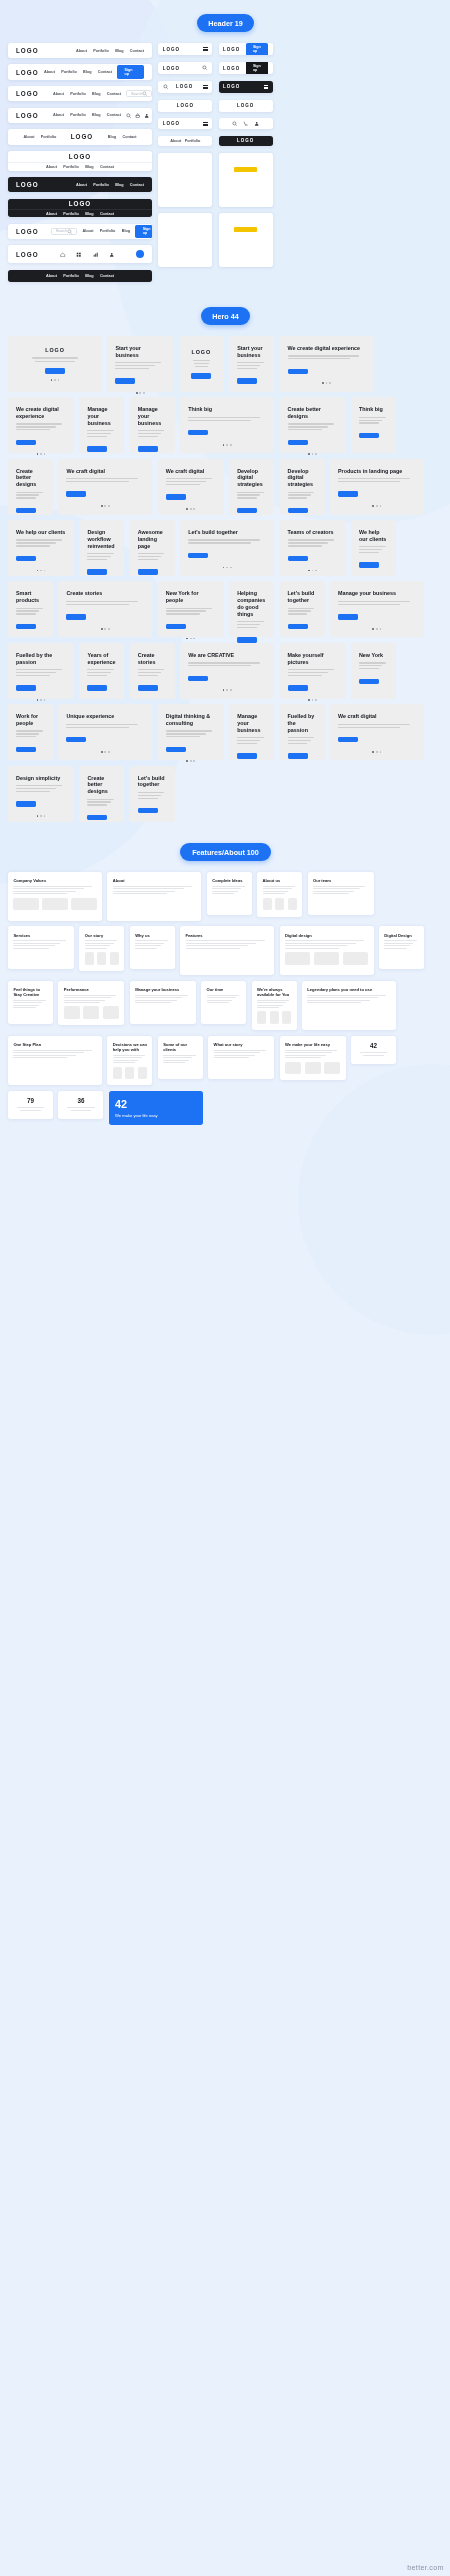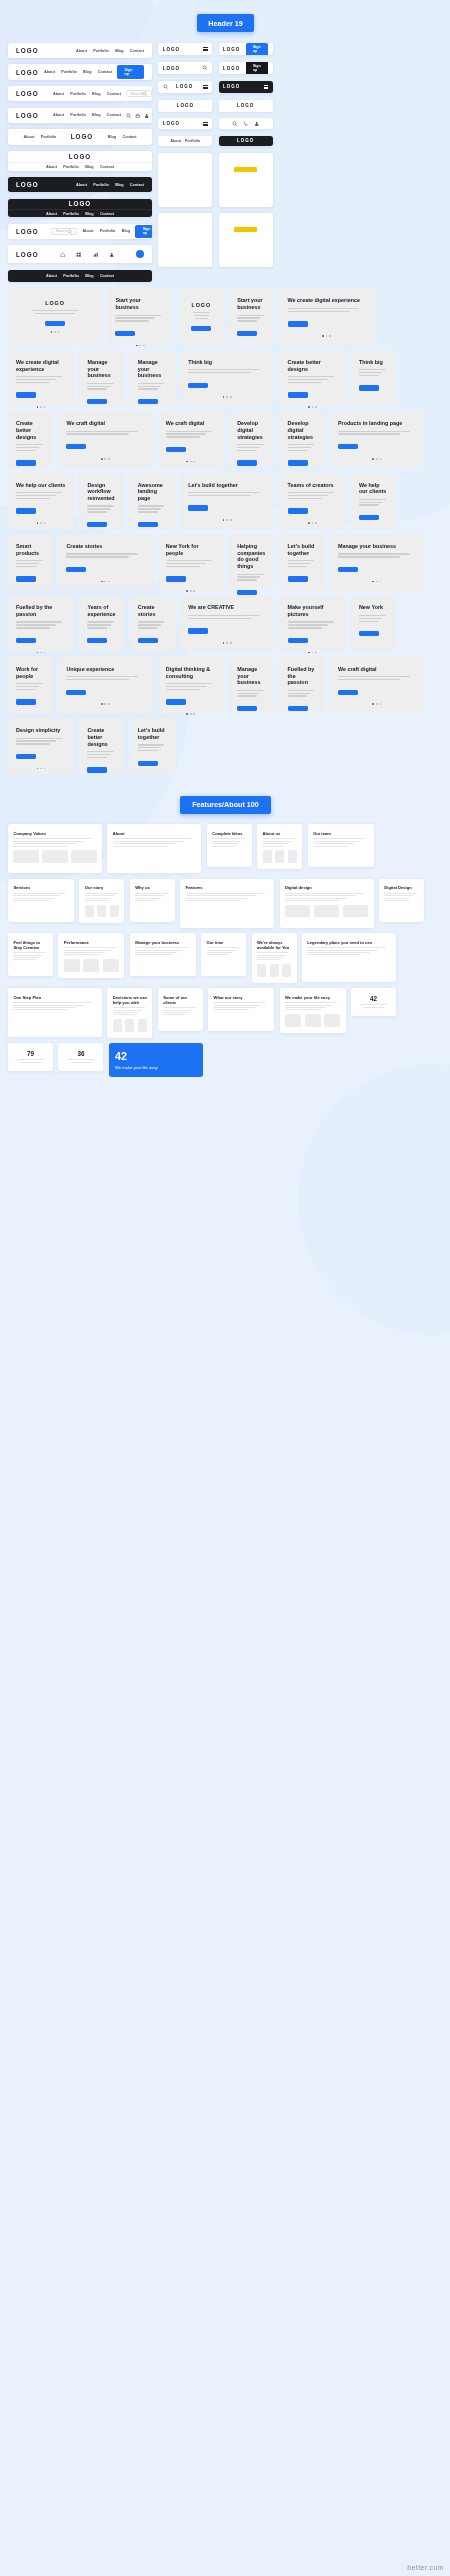--- a/index.html
+++ b/index.html
@@ -17,21 +17,21 @@
 
   .page { position:relative; z-index:2; }
 
   .top { text-align:center; padding-top:12.6px; }
   .kicker { color:#3d7ff0; font-size:7.2px; letter-spacing:2.2px; font-weight:700; }
   .title { color:#12161f; font-size:17px; font-weight:700; letter-spacing:-0.3px; margin-top:6.3px; }
 
   .badge-wrap { text-align:center; margin:12.6px 0 10.8px; }
   .badge {
     display:inline-block; background:#1d72f3; color:#fff; font-size:7.2px; font-weight:700;
-    padding:4.5px 11.7px; border-radius:2px; box-shadow:0 1.8px 5.4px rgba(29,114,243,.35);
+    padding:4.5px 11.7px; border-radius:9px; box-shadow:0 1.8px 5.4px rgba(29,114,243,.35);
   }
 
   .sec { padding:0 8px; }
   .row { display:flex; gap:6.3px; margin-bottom:6.3px; align-items:flex-start; }
   .col { display:flex; flex-direction:column; gap:6.3px; }
 
   .card { background:#fff; border-radius:2.7px; box-shadow:0 0.9px 3.6px rgba(30,60,110,.09); overflow:hidden; }
   .darkcard { background:#1b1d20; }
 
   
@@ -427,20 +427,23 @@
               <span class="mlogo" style="color:#fff">LOGO</span>
             </div>
           <div style="padding:5.4px;display:flex;flex-direction:column;gap:2.7px;align-items:center">
             <span style="width:23.5px;height:4.5px;background:#f5c400;border-radius:0.9px"></span>
           </div>
         </div>
       </div>
     </div>
   </div>
 
+  <div class="badge-wrap" style="margin-top:23.5px">
+    <span class="badge">Hero 44</span>
+  </div>
 
   <div class="sec">
     <div id="hero-grid" class="row" style="flex-wrap:wrap;gap:5.4px">
         <div class="hero" style="width: 94px; height: 56px; text-align: center; display: flex; flex-direction: column; justify-content: center;">
           <h4 style="letter-spacing: 0.9px;">LOGO</h4>
           <div class="lines">
             <i style="width: 60%; margin: 0px auto 1.8px;"></i>
             <i style="width: 52%; margin: 0px auto 1.8px;"></i>
           </div>
           <span class="cta" style="margin: 4.5px auto 0px;"></span>

